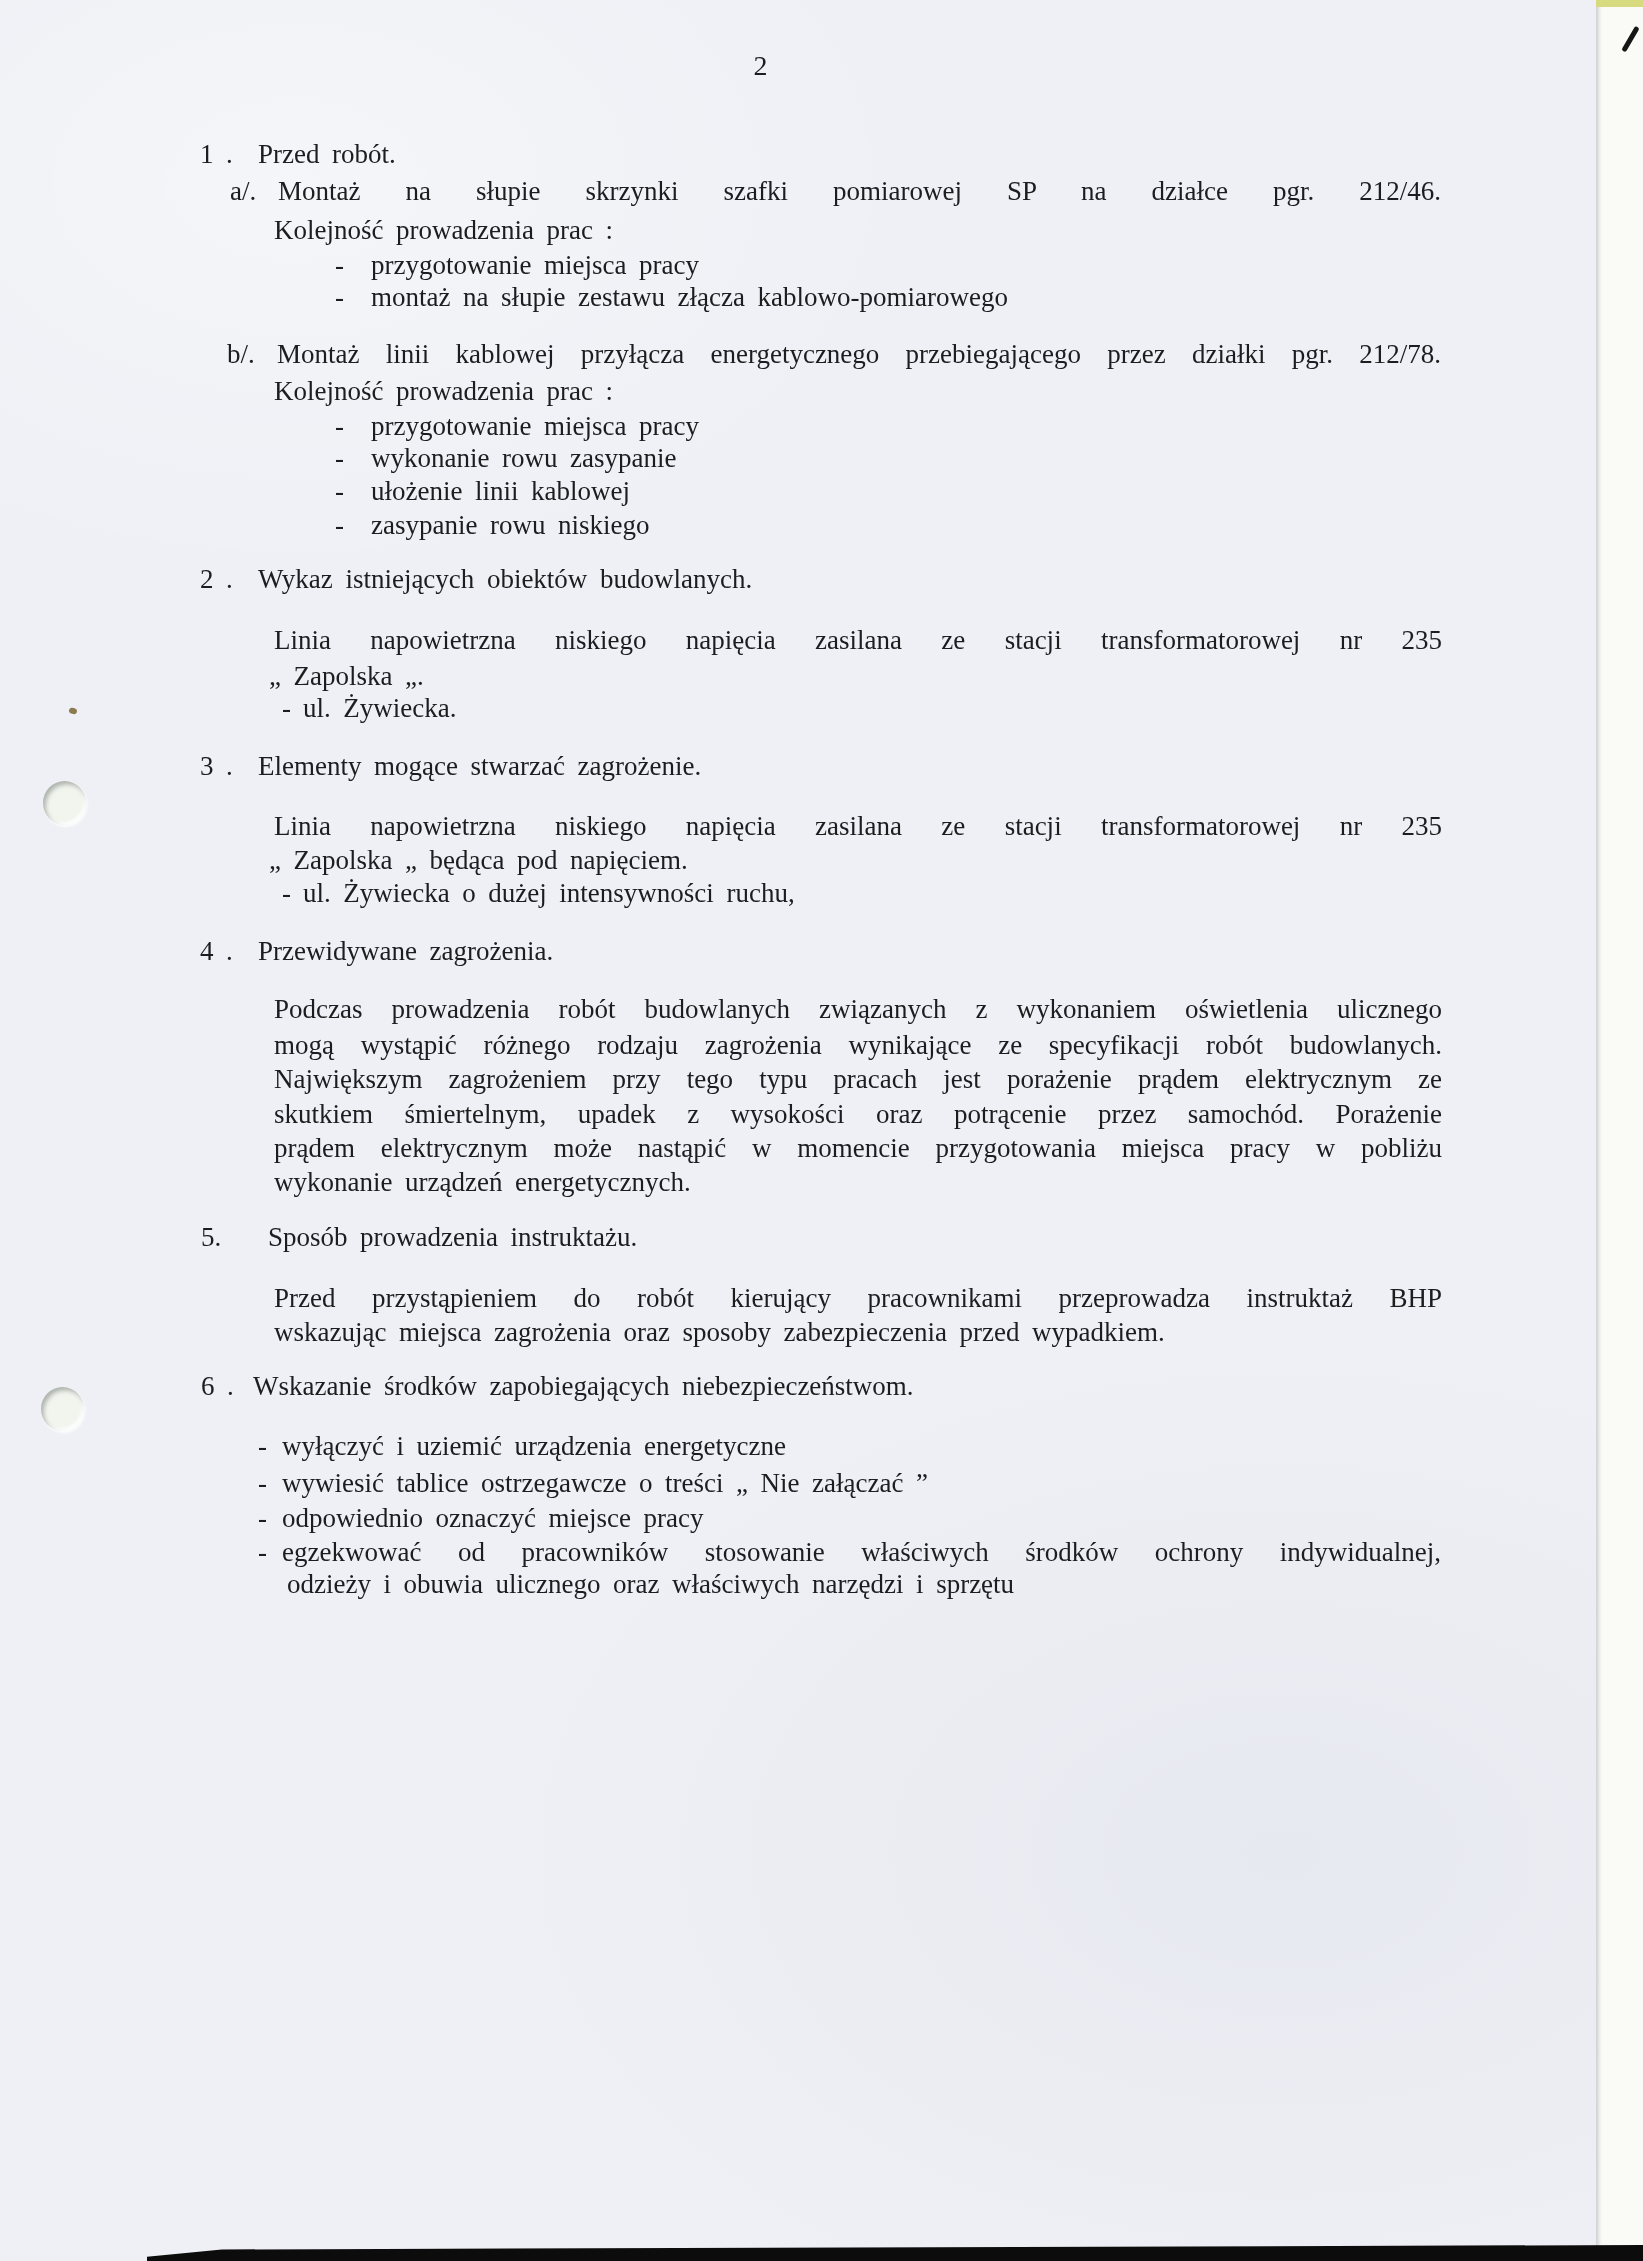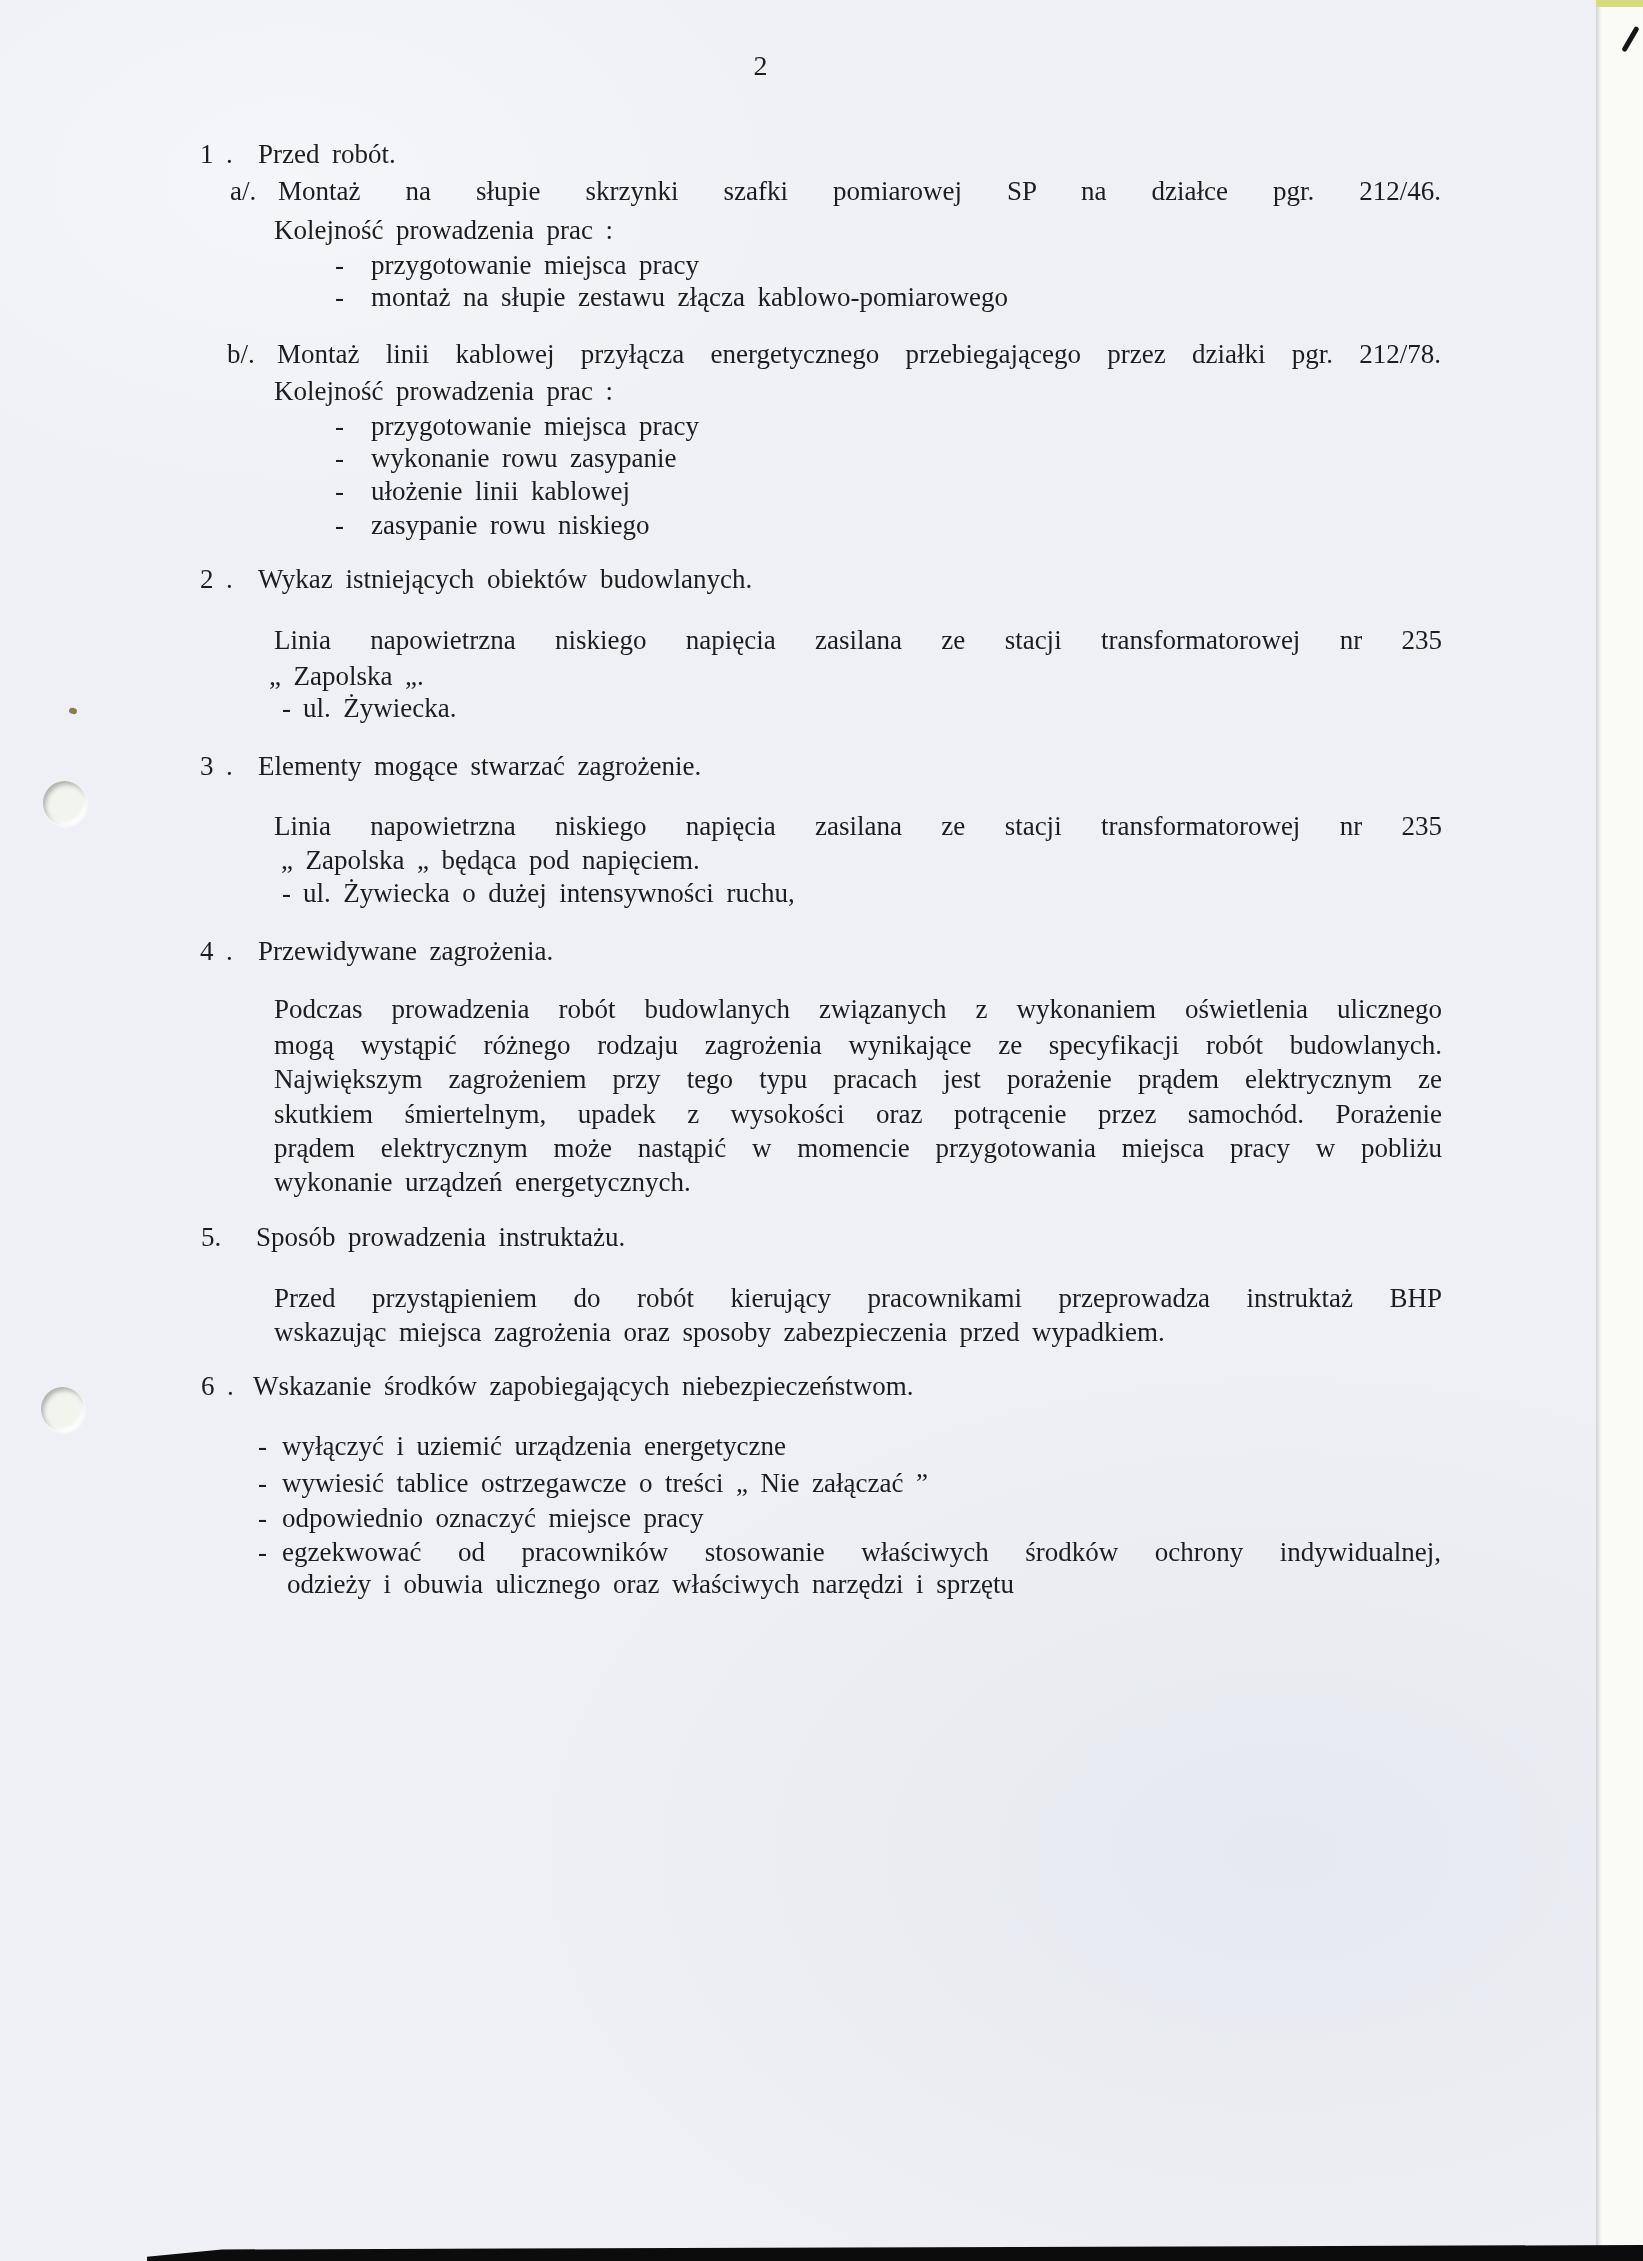--- a/index.html
+++ b/index.html
@@ -97,33 +97,33 @@
       <div class="line" style="left: 371px; top: 508px;">zasypanie rowu niskiego</div>
       <span class="marker" style="left: 200px; top: 562px;">2 .</span>
       <div class="line" style="left: 258px; top: 562px;">Wykaz istniejących obiektów budowlanych.</div>
       <div class="line justify" style="left: 274px; top: 623px; width: 1168px;">Linia napowietrzna niskiego napięcia zasilana ze stacji transformatorowej nr 235</div>
       <div class="line" style="left: 269px; top: 659px;">„ Zapolska „.</div>
       <span class="marker" style="left: 282px; top: 691px;">-</span>
       <div class="line" style="left: 303px; top: 691px;">ul. Żywiecka.</div>
       <span class="marker" style="left: 200px; top: 749px;">3 .</span>
       <div class="line" style="left: 258px; top: 749px;">Elementy mogące stwarzać zagrożenie.</div>
       <div class="line justify" style="left: 274px; top: 809px; width: 1168px;">Linia napowietrzna niskiego napięcia zasilana ze stacji transformatorowej nr 235</div>
-      <div class="line" style="left: 269px; top: 843px; margin-left: 12px;">„ Zapolska „ będąca pod napięciem.</div>
+      <div class="line" style="left: 269px; top: 843px;">„ Zapolska „ będąca pod napięciem.</div>
       <span class="marker" style="left: 282px; top: 876px;">-</span>
       <div class="line" style="left: 303px; top: 876px;">ul. Żywiecka o dużej intensywności ruchu,</div>
       <span class="marker" style="left: 200px; top: 934px;">4 .</span>
       <div class="line" style="left: 258px; top: 934px;">Przewidywane zagrożenia.</div>
       <div class="line justify" style="left: 274px; top: 992px; width: 1168px;">Podczas prowadzenia robót budowlanych związanych z wykonaniem oświetlenia ulicznego</div>
       <div class="line justify" style="left: 274px; top: 1028px; width: 1168px;">mogą wystąpić różnego rodzaju zagrożenia wynikające ze specyfikacji robót budowlanych.</div>
       <div class="line justify" style="left: 274px; top: 1062px; width: 1168px;">Największym zagrożeniem przy tego typu pracach jest porażenie prądem elektrycznym ze</div>
       <div class="line justify" style="left: 274px; top: 1097px; width: 1168px;">skutkiem śmiertelnym, upadek z wysokości oraz potrącenie przez samochód. Porażenie</div>
       <div class="line justify" style="left: 274px; top: 1131px; width: 1168px;">prądem elektrycznym może nastąpić w momencie przygotowania miejsca pracy w pobliżu</div>
       <div class="line" style="left: 274px; top: 1165px;">wykonanie urządzeń energetycznych.</div>
       <span class="marker" style="left: 201px; top: 1220px;">5.</span>
-      <div class="line" style="left: 256px; top: 1220px;">Sposób prowadzenia instruktażu.</div>
+      <div class="line" style="left: 268px; top: 1220px;">Sposób prowadzenia instruktażu.</div>
       <div class="line justify" style="left: 274px; top: 1281px; width: 1168px;">Przed przystąpieniem do robót kierujący pracownikami przeprowadza instruktaż BHP</div>
       <div class="line" style="left: 274px; top: 1315px;">wskazując miejsca zagrożenia oraz sposoby zabezpieczenia przed wypadkiem.</div>
       <span class="marker" style="left: 201px; top: 1369px;">6 .</span>
       <div class="line" style="left: 253px; top: 1369px;">Wskazanie środków zapobiegających niebezpieczeństwom.</div>
       <span class="marker" style="left: 258px; top: 1429px;">-</span>
       <div class="line" style="left: 282px; top: 1429px;">wyłączyć i uziemić urządzenia energetyczne</div>
       <span class="marker" style="left: 258px; top: 1466px;">-</span>
       <div class="line" style="left: 282px; top: 1466px;">wywiesić tablice ostrzegawcze o treści „ Nie załączać ”</div>
       <span class="marker" style="left: 258px; top: 1501px;">-</span>
       <div class="line" style="left: 282px; top: 1501px;">odpowiednio oznaczyć miejsce pracy</div>

